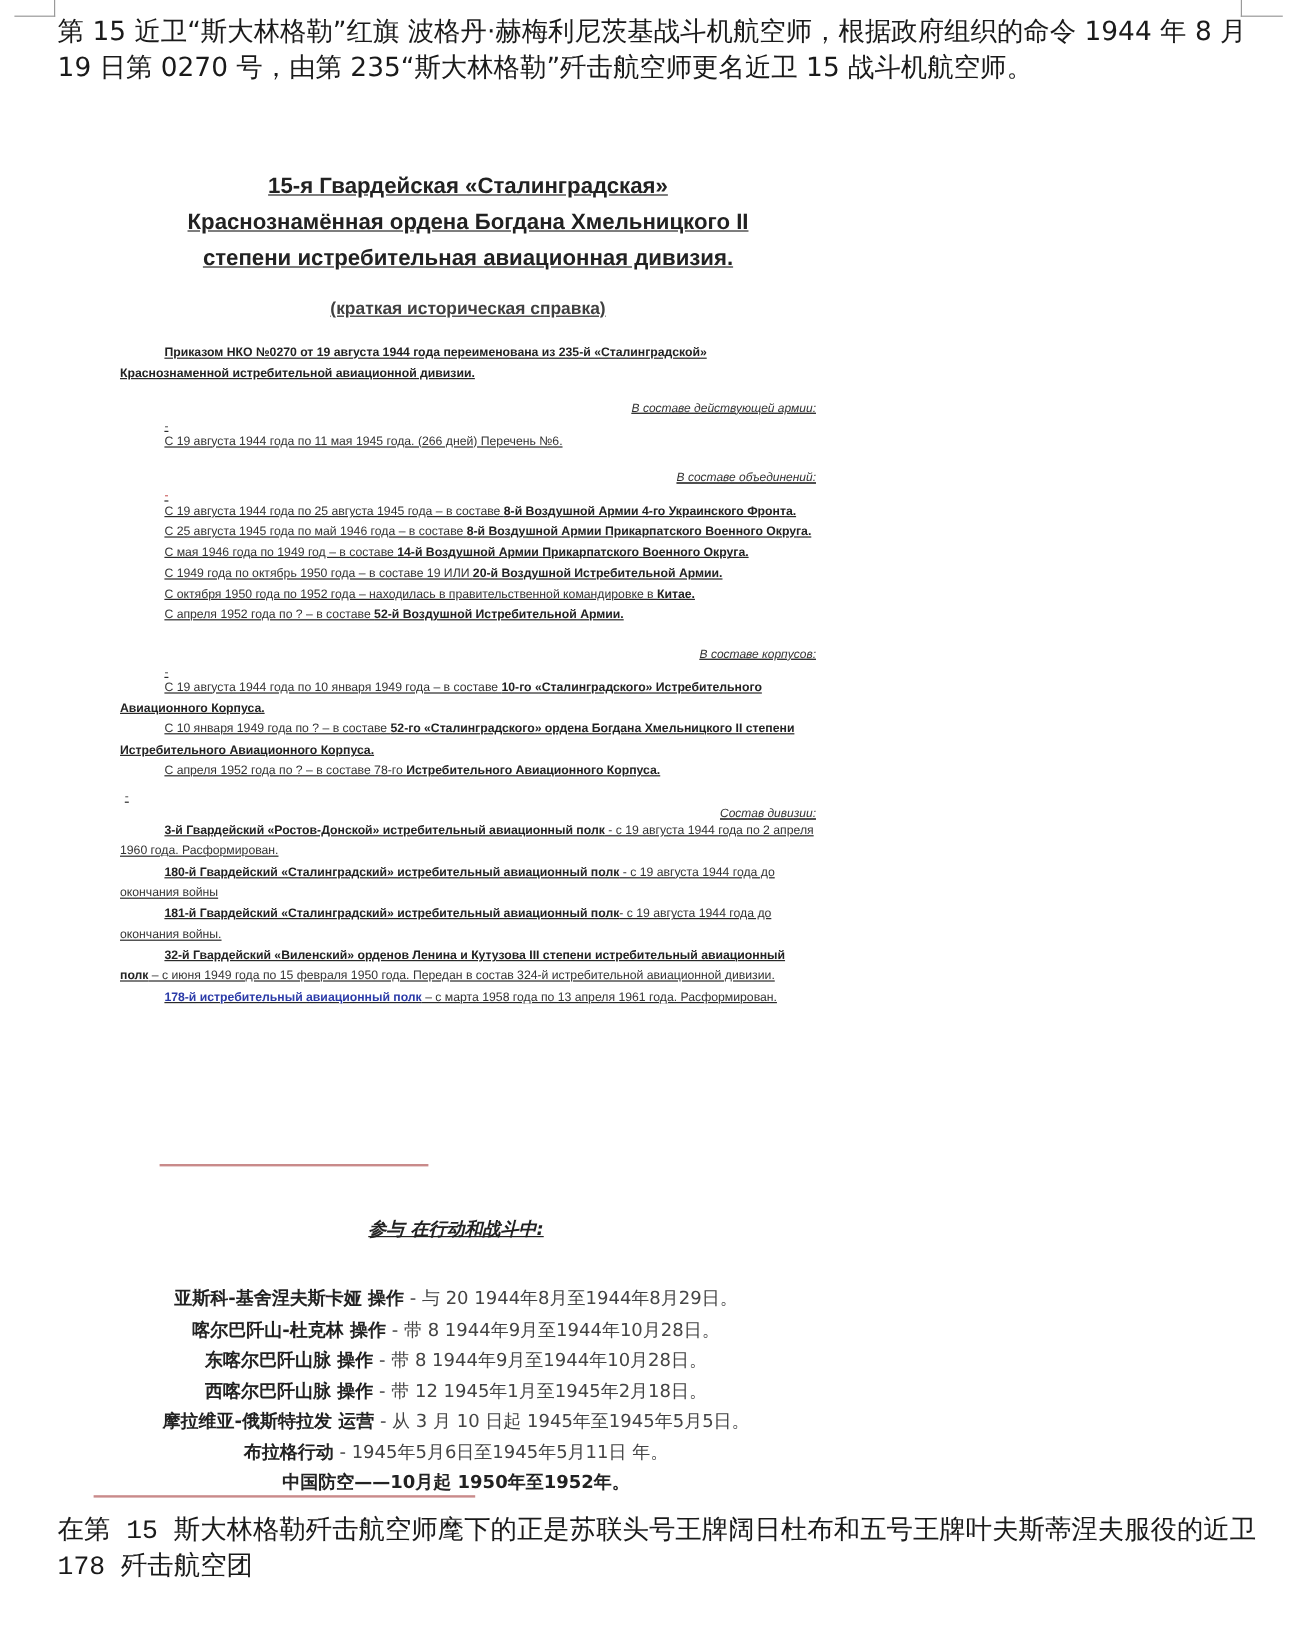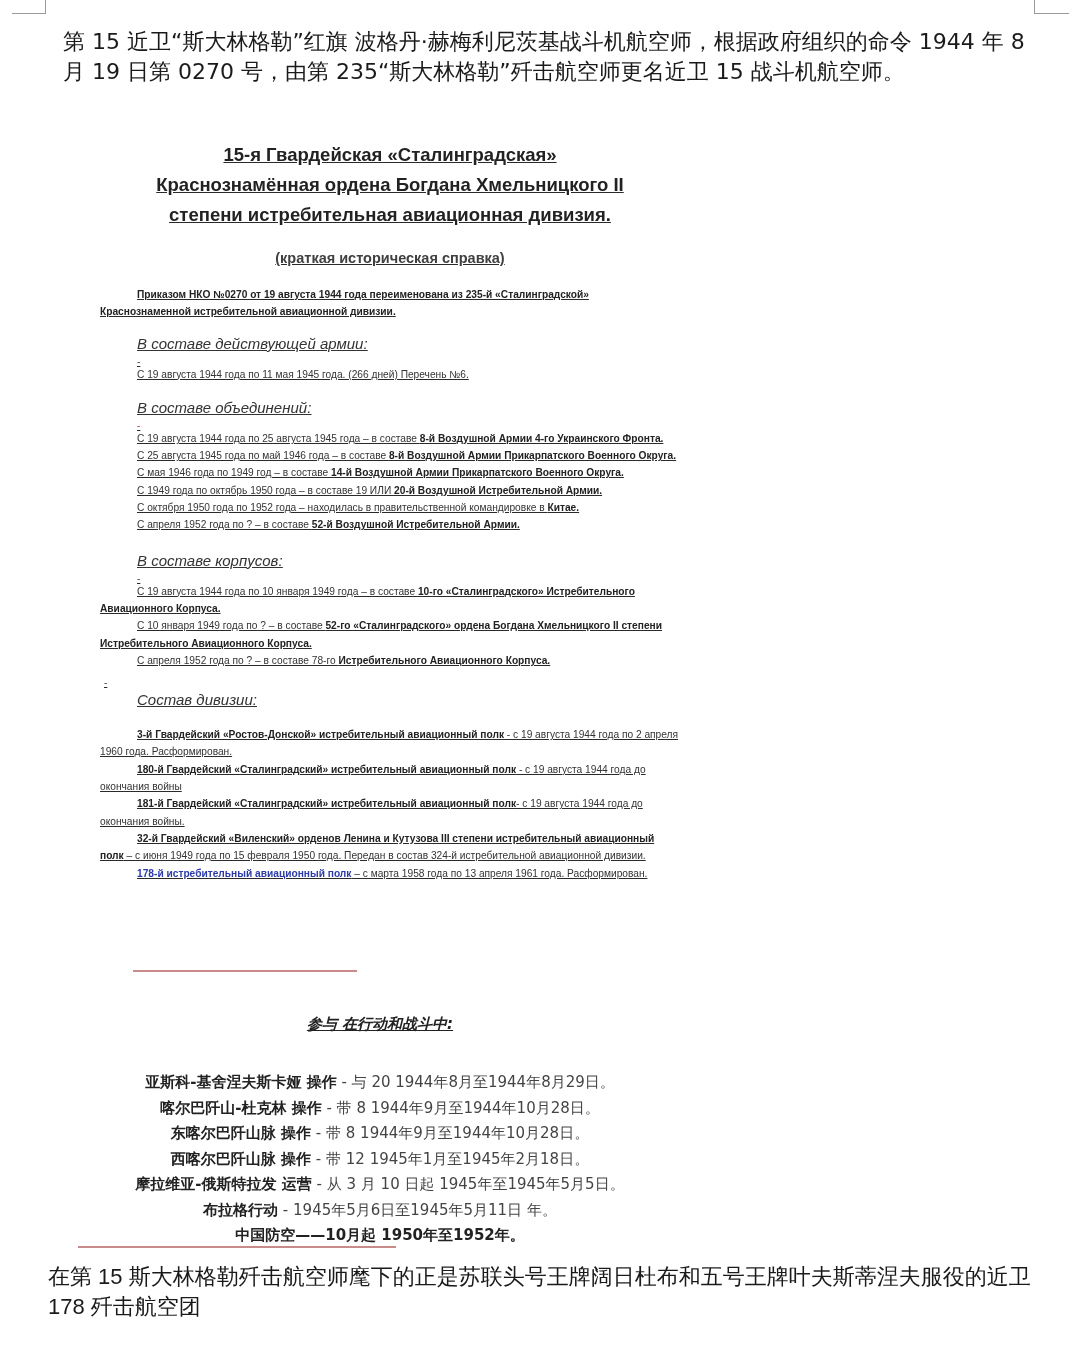--- a/index.html
+++ b/index.html
@@ -1,30 +1,30 @@
 <!DOCTYPE html>
 <html><head>
 <meta charset="utf-8">
 <style>
   html, body { margin: 0; padding: 0; background: #ffffff; }
   body { width: 1080px; height: 1371px; position: relative; overflow: hidden; color: #1a1a1a; }
   .corner-tl { position: absolute; left: 12px; top: 0; width: 33px; height: 13px; border-right: 1px solid #9a9a9a; border-bottom: 1px solid #9a9a9a; }
   .corner-tr { position: absolute; left: 1034px; top: 0; width: 34px; height: 13px; border-left: 1px solid #9a9a9a; border-bottom: 1px solid #9a9a9a; }
   .zh-intro { position: absolute; left: 48px; top: 12px; width: 1000px; font-family: "DejaVu Sans", sans-serif; font-size: 22px; line-height: 30px; color: #1a1a1a; }
-  .zh-intro p { margin: 15px; }
-  .zh-outro { position: absolute; left: 48px; top: 1262px; width: 1000px; font-family: Liberation Sans, sans-serif; font-size: 22px; line-height: 30px; color: #1a1a1a; }
+  .zh-intro p { margin: 0; }
+  .zh-outro { position: absolute; left: 48px; top: 1262px; width: 1000px; font-family: Liberation Mono, monospace; font-size: 22px; line-height: 30px; color: #1a1a1a; }
   .zh-outro p { margin: 0; }
 
   .scan { position: absolute; left: 100px; top: 140px; width: 580px; font-family: "Liberation Sans", sans-serif; color: #2a2a2a; text-decoration: underline; }
   .title { text-align: center; font-weight: bold; font-size: 18.5px; line-height: 30px; color: #222; margin: 0; }
   .subtitle { text-align: center; font-weight: bold; font-size: 14.5px; line-height: 20px; margin: 18px 0 0 0; color: #404040; }
   .para { font-size: 10.2px; line-height: 17.3px; margin: 0; color: #333; }
   .indent { text-indent: 37px; }
   .b { font-weight: bold; color: #222; }
-  .sec { font-size: 15px; font-style: italic; text-decoration: underline; color: #333; margin: 0; padding-left: 37px; }
+  .sec { font-size: 10px; font-style: italic; text-decoration: underline; color: #333; margin: 0; padding-left: 37px; text-align: right; }
   .dash { font-size: 10px; line-height: 8px; padding-left: 37px; margin: 0; color: #444; }
   .dash.red { color: #c04040; }
   .link178 { color: #2b3ba8; font-weight: bold; position: relative; }
   .redline-178 { position: absolute; left: 133px; top: 970px; width: 224px; height: 2px; background: #c98a8a; }
 
   .ops { position: absolute; left: 80px; top: 1015px; width: 600px; font-family: "DejaVu Sans", sans-serif; color: #222; text-align: center; }
   .ops-title { font-weight: bold; font-style: italic; text-decoration: underline; font-size: 15px; margin: 0 0 36px 0; }
   .ops-row { font-size: 15px; line-height: 25.5px; margin: 0; white-space: nowrap; }
   .ops-row .name { font-weight: bold; }
   .ops-row .rest { color: #444; }
@@ -64,21 +64,21 @@
 
   <p class="sec" style="margin-top:18px;">В составе корпусов:</p>
   <p class="dash" style="margin-top:6px;">-</p>
   <p class="para indent"><span>С 19 августа 1944 года по 10 января 1949 года – в составе </span><span class="b">10-го «Сталинградского» Истребительного Авиационного Корпуса.</span></p>
   <p class="para indent"><span>С 10 января 1949 года по ? – в составе </span><span class="b">52-го «Сталинградского» ордена Богдана Хмельницкого II степени Истребительного Авиационного Корпуса.</span></p>
   <p class="para indent"><span>С апреля 1952 года по ? – в составе 78-го </span><span class="b">Истребительного Авиационного Корпуса.</span></p>
 
   <p class="dash" style="margin-top:10px;padding-left:4px;">-</p>
   <p class="sec" style="margin-top:4px;">Состав дивизии:</p>
 
-  <p class="para indent" style="margin-top:18px;"><span class="b">3-й Гвардейский «Ростов-Донской» истребительный авиационный полк</span><span> - с 19 августа 1944 года по 2 апреля 1960 года. Расформирован.</span></p>
+  <p class="para indent" style=""><span class="b">3-й Гвардейский «Ростов-Донской» истребительный авиационный полк</span><span> - с 19 августа 1944 года по 2 апреля 1960 года. Расформирован.</span></p>
   <p class="para indent"><span class="b">180-й Гвардейский «Сталинградский» истребительный авиационный полк</span><span> - с 19 августа 1944 года до окончания войны</span></p>
   <p class="para indent"><span class="b">181-й Гвардейский «Сталинградский» истребительный авиационный полк</span><span>- с 19 августа 1944 года до окончания войны.</span></p>
   <p class="para indent"><span class="b">32-й Гвардейский «Виленский» орденов Ленина и Кутузова III степени истребительный авиационный полк</span><span> – с июня 1949 года по 15 февраля 1950 года. Передан в состав 324-й истребительной авиационной дивизии.</span></p>
   <p class="para indent"><span class="link178">178-й истребительный авиационный полк</span><span> – с марта 1958 года по 13 апреля 1961 года. Расформирован.</span></p>
 </div>
 <div class="redline-178"></div>
 
 <div class="ops">
   <p class="ops-title">参与 在行动和战斗中:</p>
   <p class="ops-row"><span class="name">亚斯科-基舍涅夫斯卡娅 操作</span><span class="rest"> - 与 20 1944年8月至1944年8月29日。</span></p>

